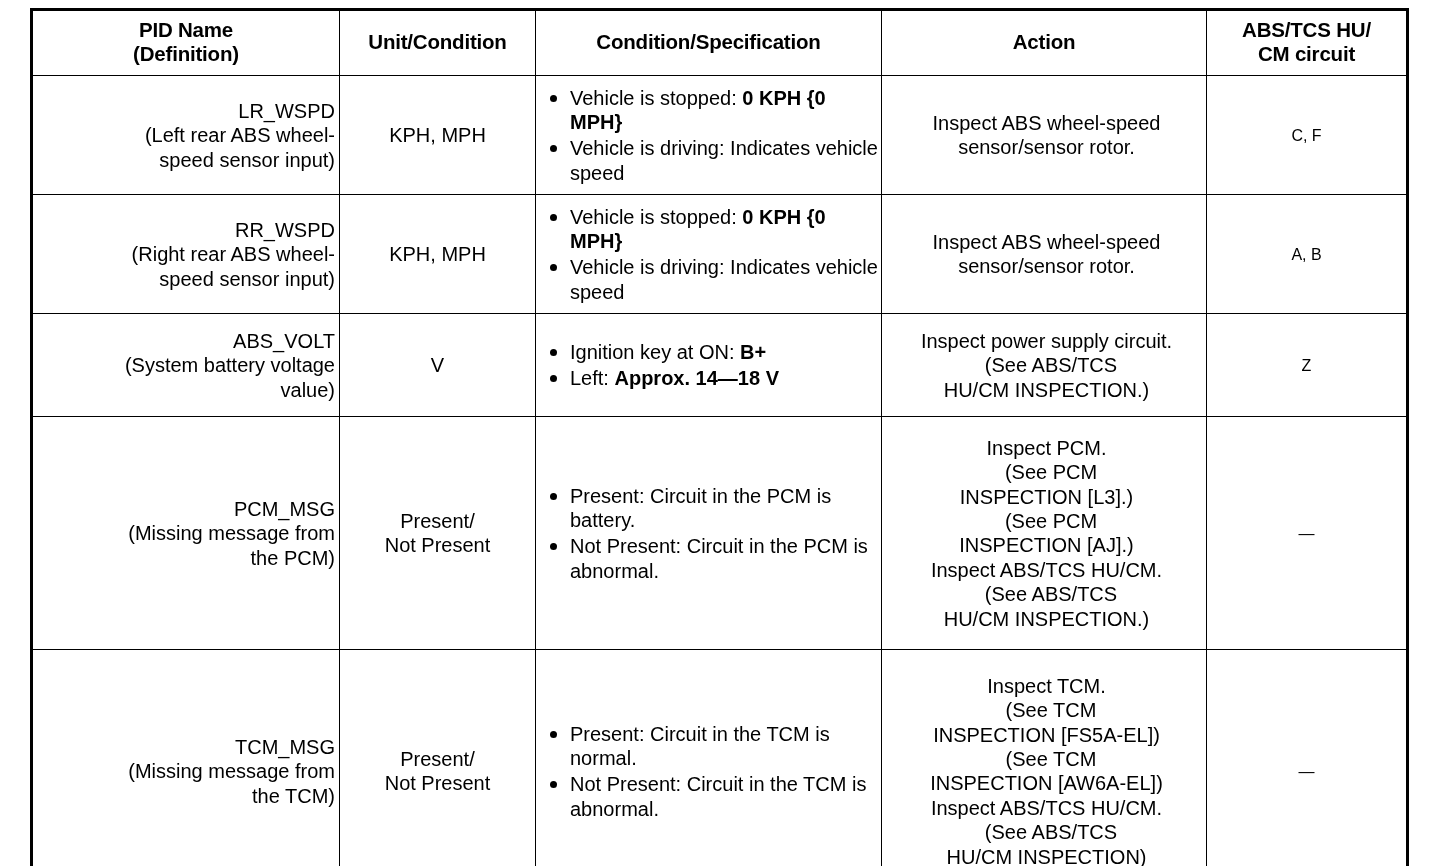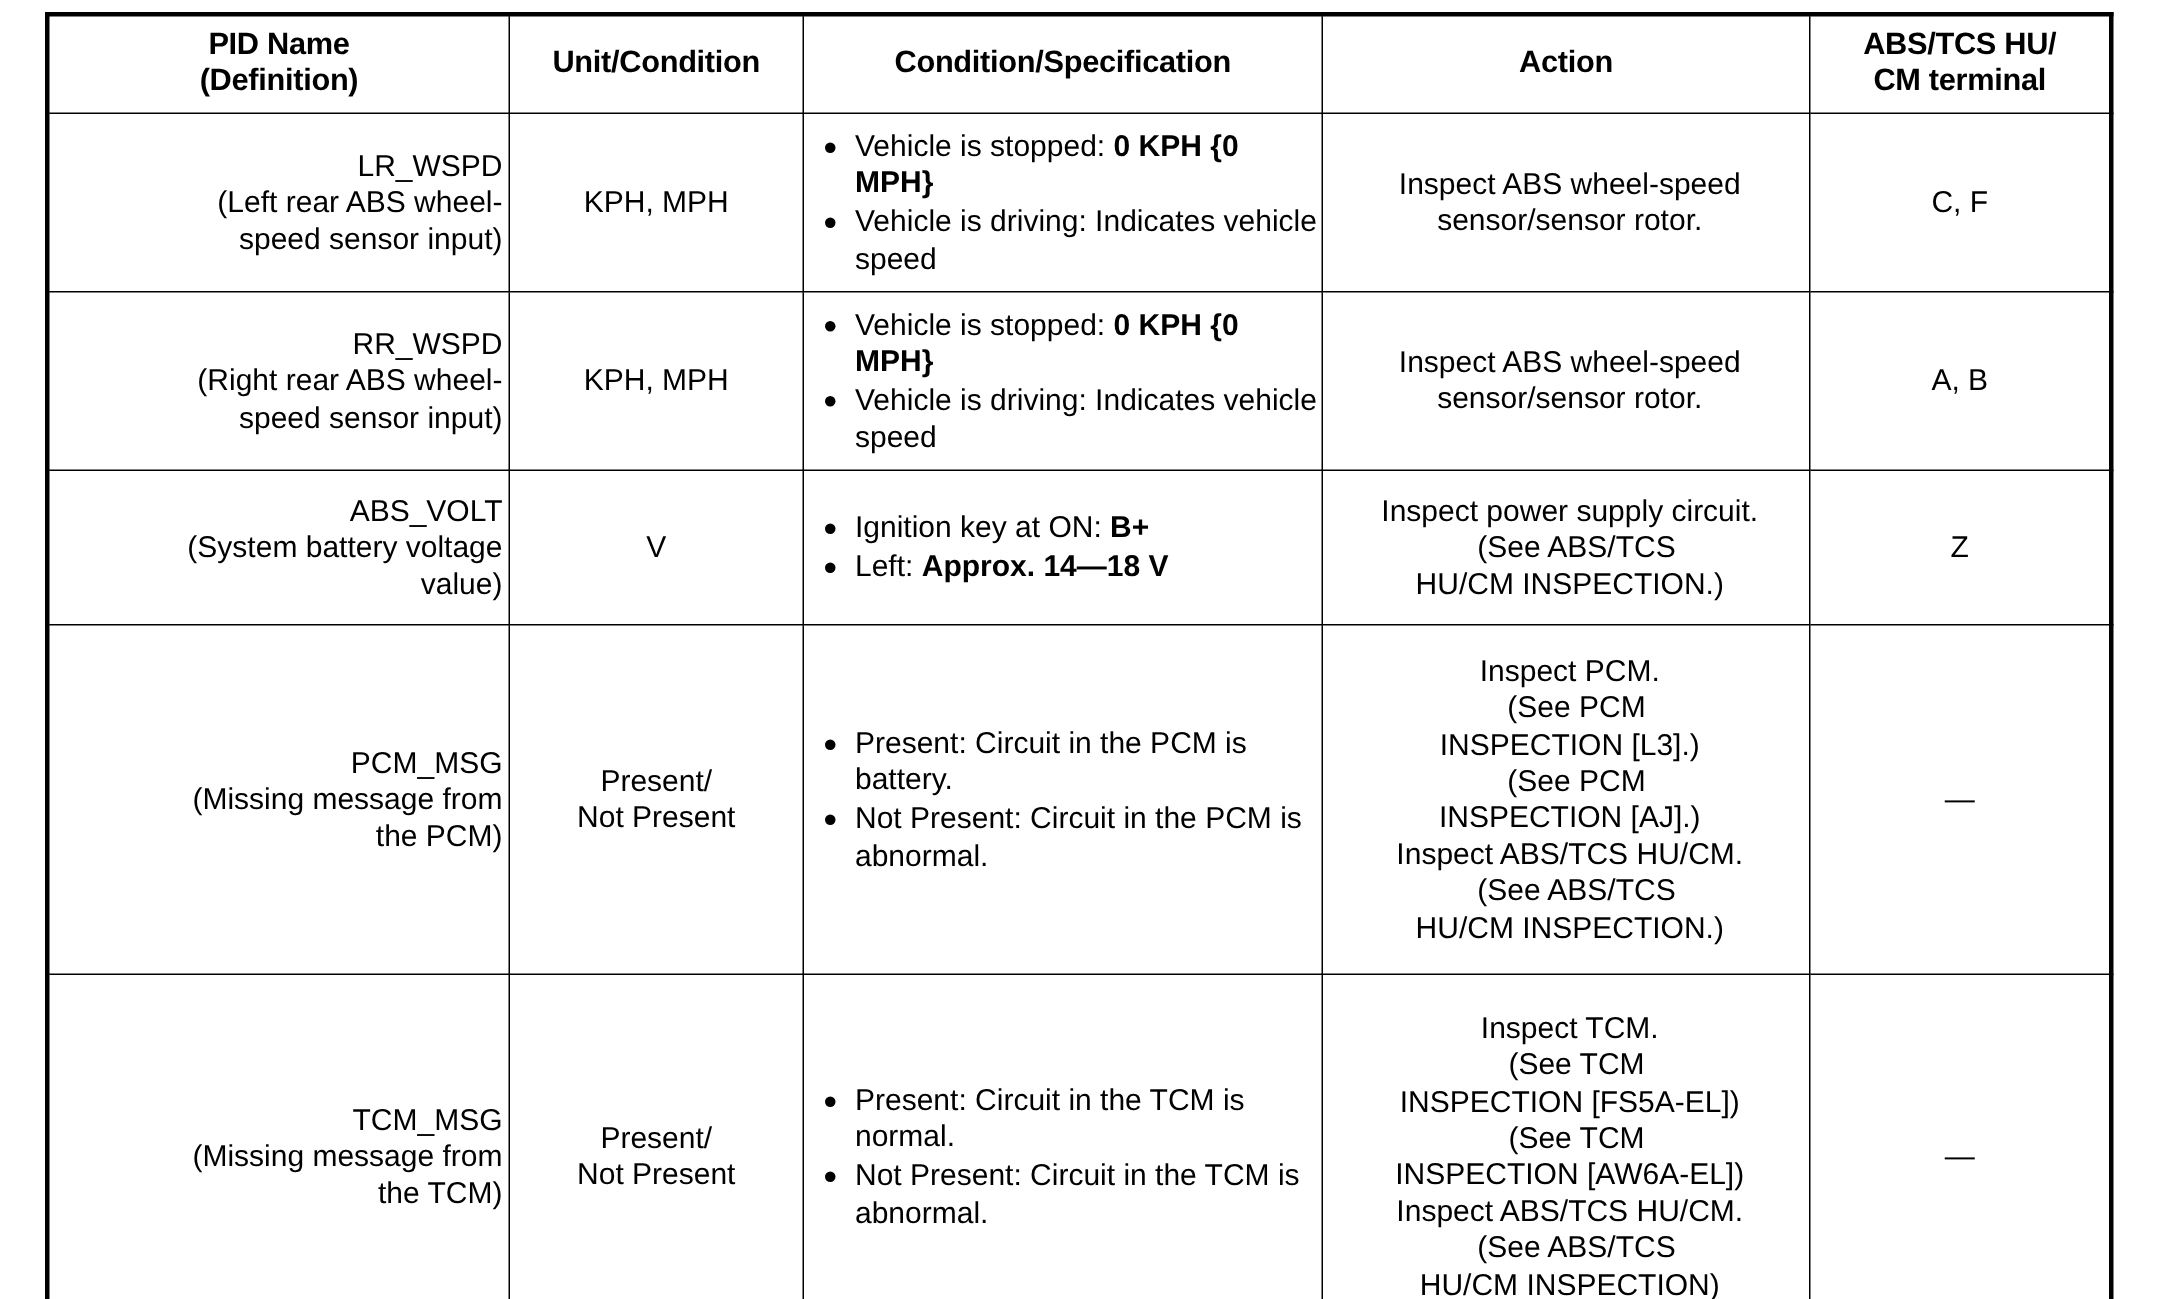--- a/index.html
+++ b/index.html
@@ -120,21 +120,21 @@
   td.action .line {
     display: block;
     white-space: nowrap;
     text-align: center;
   }
   td.action .line.ind { padding-left: 9px; }
 
   
   td.terminal {
     text-align: center;
-    font-size: 20px;
+    font-size: 16px;
   }
 
   
   tr.r-lr td, tr.r-rr td { height: 108px; }
   tr.r-volt td           { height: 92px; }
   tr.r-pcm td            { height: 222px; }
   tr.r-tcm td            { height: 232px; }
 
   tr.r-pcm td.cond, tr.r-tcm td.cond { vertical-align: middle; }
   tr.r-pcm td.action, tr.r-tcm td.action { vertical-align: middle; }
@@ -161,21 +161,21 @@
           <span>Unit/Condition</span>
         </th>
         <th>
           <span>Condition/Specification</span>
         </th>
         <th>
           <span>Action</span>
         </th>
         <th>
           <span>ABS/TCS HU/</span><br>
-          <span>CM terminal</span>
+          <span>CM circuit</span>
         </th>
       </tr>
     </thead>
     <tbody id="tbody">
         <tr class="r-lr">
           <td class="pid">
             <span class="pid-name">LR_WSPD</span>
             <span class="pid-def indent">(Left rear ABS wheel-</span>
             <span class="pid-def">speed sensor input)</span>
           </td>

